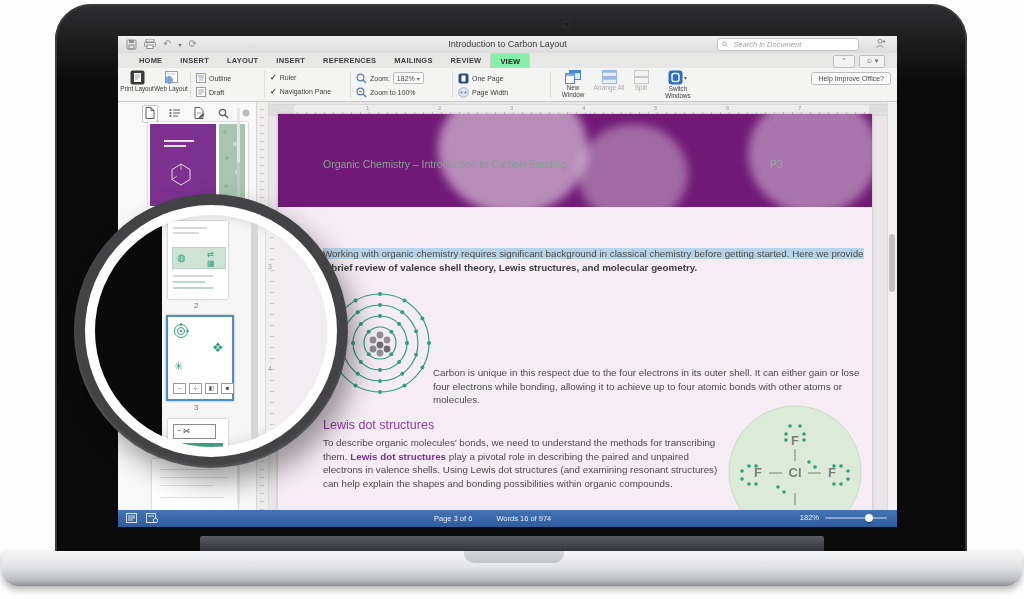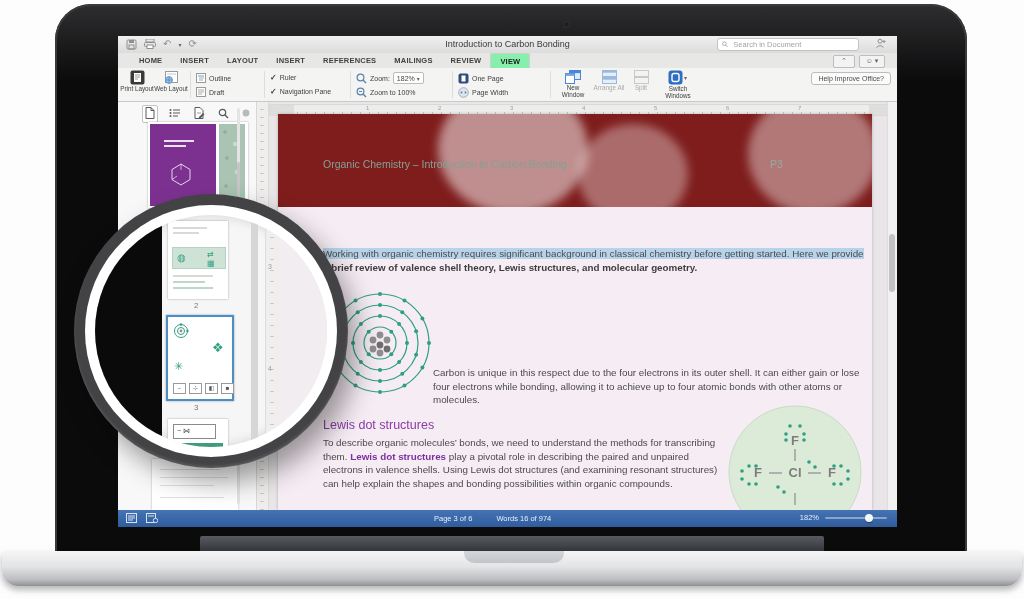--- a/index.html
+++ b/index.html
@@ -16,21 +16,21 @@
   .notch{position:absolute;left:462px;top:0;width:100px;height:12px;border-radius:0 0 10px 10px;
          background:linear-gradient(#d6d7da,#c3c4c7);}
   
   .window{position:absolute;left:118px;top:36px;width:779px;height:491px;background:#f4f4f3;overflow:hidden;font-size:8px;color:#3e3e3e;}
   .titlebar{position:absolute;left:0;top:0;width:100%;height:17px;background:linear-gradient(#f0f0f0,#dcdcdc);border-bottom:1px solid #c6c6c6;}
   .win-title{position:absolute;left:0;right:0;top:3px;text-align:center;font-size:9px;color:#3a3a3a;}
   .qat{position:absolute;left:8px;top:2px;display:flex;gap:7px;align-items:center;color:#8f8f8f;}
   .qat svg{display:block;}
   .qat .uglyph{font-size:10px;line-height:12px;color:#8f8f8f;}
   .searchbox{position:absolute;right:38px;top:2px;width:132px;height:11px;background:#fff;border:1px solid #c2c2c2;border-radius:3px;display:flex;align-items:center;padding:0 4px;gap:3px;}
-  .searchbox input{border:0;outline:0;width:100%;font-size:7.5px;color:#555;background:transparent;font-family:inherit;}
+  .searchbox input{border:0;outline:0;width:100%;font-size:7.5px;color:#555;background:transparent;font-family:inherit;font-style:italic;}
   .searchbox input::placeholder{color:#a3a3a3;}
   .share{position:absolute;right:10px;top:2px;}
   .tabrow{position:absolute;left:0;top:17px;width:100%;height:15px;background:#e7e7e6;}
   .tabs{position:absolute;left:12px;top:0;height:15px;display:flex;}
   .tab{padding:0 9px;font-size:7.5px;font-weight:700;color:#414141;letter-spacing:.2px;line-height:15px;}
   .tab.active{background:#86efac;border:1px solid #cfcfcf;border-bottom:0;border-radius:2px 2px 0 0;color:#222;}
   .mini-btn{position:absolute;top:2px;height:11px;border:1px solid #bdbdbd;border-radius:2px;background:#f3f3f3;font-size:7px;color:#666;text-align:center;line-height:10px;}
   .collapse-btn{right:42px;width:20px;}
   .smiley-btn{right:12px;width:24px;}
   
@@ -60,21 +60,21 @@
   .side-scroll{position:absolute;left:119px;top:6px;width:3px;height:396px;background:#e4e4e4;border-radius:2px;}
   .side-scroll .sthumb{position:absolute;left:0;top:54px;width:3px;height:160px;background:#c6c6c6;border-radius:2px;}
   .vruler{position:absolute;left:139px;top:0;bottom:0;width:11px;background:#efeeed;border-right:1px solid #dcdcdc;
           background-image:repeating-linear-gradient(180deg,transparent 0 7px,#c8c8c8 7px 8px);background-size:4px 100%;background-position:3px 0;background-repeat:no-repeat;}
   .docarea{position:absolute;left:151px;top:0;right:0;height:100%;background:#eae5e8;}
   .hruler{position:absolute;left:0;top:2px;right:9px;height:10px;background:#ededec;border:1px solid #d9d9d9;
           background-image:repeating-linear-gradient(90deg,#c4c4c4 0 1px,transparent 1px 9px);background-size:100% 3px;background-position:0 100%;background-repeat:no-repeat;}
   .hrnum{position:absolute;top:0;font-size:6px;color:#a0a0a0;}
   .hrmargin{position:absolute;top:0;bottom:0;background:#dededd;}
   .page{position:absolute;left:9px;top:12px;width:594px;bottom:0;background:#f6edf4;box-shadow:0 0 3px rgba(0,0,0,.22);overflow:hidden;}
-  .banner{position:absolute;left:0;top:0;width:100%;height:93px;background:#7f1d1d;overflow:hidden;}
+  .banner{position:absolute;left:0;top:0;width:100%;height:93px;background:#701a75;overflow:hidden;}
   .blob{position:absolute;border-radius:50%;background:rgba(255,255,255,.5);filter:blur(5px);}
   .banner-title{position:absolute;left:45px;top:44px;font-size:10.5px;color:#85a094;}
   .banner-page{position:absolute;left:492px;top:44px;font-size:10.5px;color:#96ac A2;color:#96aca2;}
   .pagebody{position:absolute;left:0;top:93px;right:0;bottom:0;}
   .h1{position:absolute;left:45px;top:12px;font-size:17px;color:#2a7a5f;}
   .intro{position:absolute;left:45px;top:40px;width:545px;font-size:9.8px;line-height:14px;color:#4c4c4c;}
   .sel{background:#b7d3ea;}
   .introrest{font-weight:700;color:#3d3d3d;}
   .sechead{position:absolute;font-size:12.5px;color:#8a3aa5;}
   .bodyp{position:absolute;font-size:9.8px;line-height:13.5px;color:#4a4a4a;}
@@ -134,21 +134,21 @@
           </svg>
         <svg width="12" height="10" viewBox="0 0 12 10">
             <rect x="2" y="0" width="8" height="3" fill="none" stroke="#8f8f8f"></rect>
             <rect x="0.5" y="3.5" width="11" height="4" rx="1" fill="none" stroke="#8f8f8f"></rect>
             <rect x="3" y="6" width="6" height="3.5" fill="#fff" stroke="#8f8f8f"></rect>
           </svg>
         <span class="uglyph">↶</span>
         <span class="caret">▾</span>
         <span class="uglyph">⟳</span>
       </div>
-      <div class="win-title">Introduction to Carbon Bonding</div>
+      <div class="win-title">Introduction to Carbon Layout</div>
       <div class="searchbox">
         <svg width="7" height="7" viewBox="0 0 8 8">
             <circle cx="3" cy="3" r="2.3" fill="none" stroke="#9a9a9a"></circle>
             <line x1="4.8" y1="4.8" x2="7.2" y2="7.2" stroke="#9a9a9a"></line>
           </svg>
         <input placeholder="Search in Document" style="">
       </div>
       <svg class="share" width="12" height="11" viewBox="0 0 12 11">
           <circle cx="5" cy="3.2" r="2" fill="none" stroke="#8f8f8f"></circle>
           <path d="M1.5 9.5 Q5 5.8 8.5 9.5" fill="none" stroke="#8f8f8f"></path>

